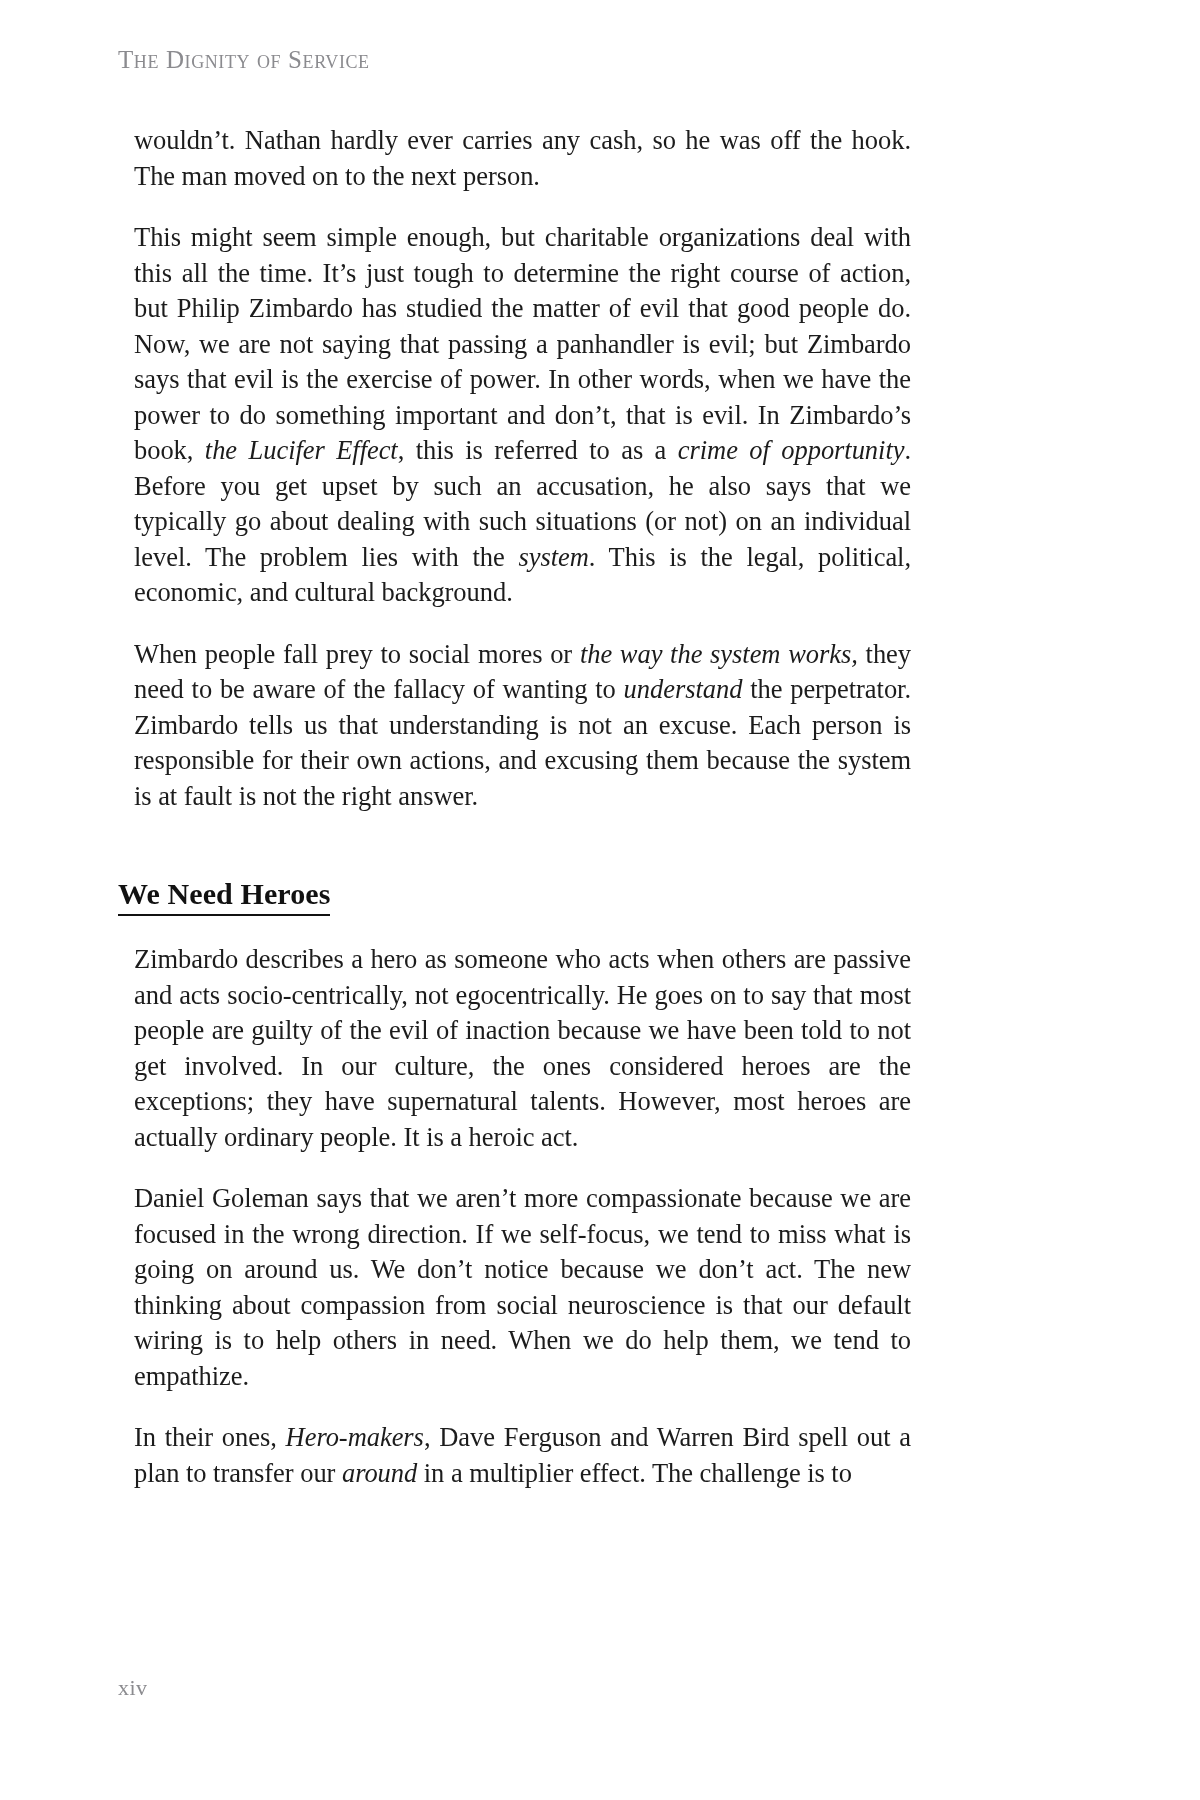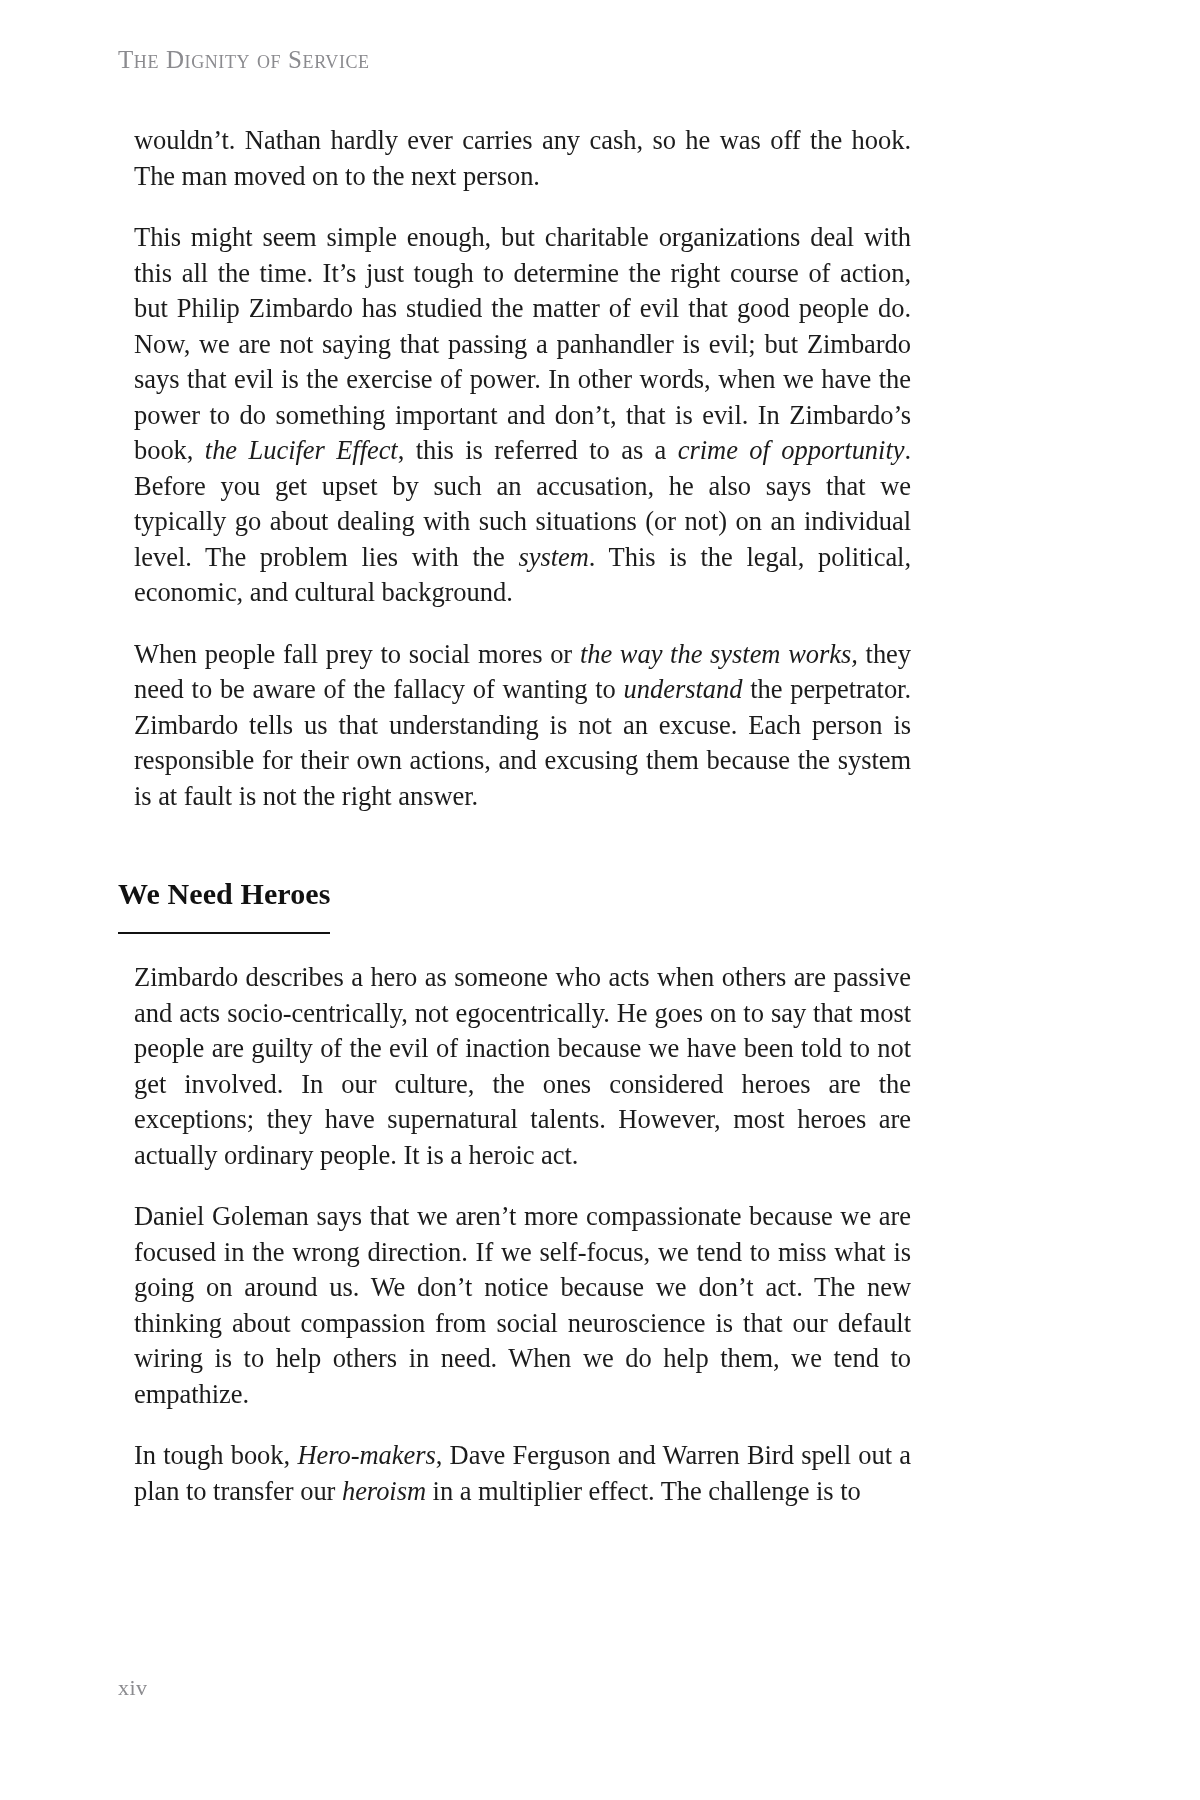--- a/index.html
+++ b/index.html
@@ -60,21 +60,21 @@
   }
   
   h2.section-heading {
     margin: 36px 8px 26px 0;
     font-size: 30px;
     line-height: 36px;
     font-weight: 700;
     color: #111111;
     display: inline-block;
     border-bottom: 2.4px solid #111111;
-    padding-bottom: 20px;
+    padding-bottom: 2px;
     letter-spacing: 0.1px;
   }
   .heading-wrap {
     display: block;
     margin: 0;
   }
   
   .folio {
     position: absolute;
     left: 118px;
@@ -101,19 +101,19 @@
     <p class="body-text"><span>When people fall prey to social mores or </span><em>the way the system works,</em><span> they need to be aware of the fallacy of wanting to </span><em>understand</em><span> the perpetrator. Zimbardo tells us that understanding is not an excuse. Each person is responsible for their own actions, and excusing them because the system is at fault is not the right answer.</span></p>
 
     <div class="heading-wrap">
       <h2 class="section-heading">We Need Heroes</h2>
     </div>
 
     <p class="body-text"><span>Zimbardo describes a hero as someone who acts when others are passive and acts socio-centrically, not egocentrically. He goes on to say that most people are guilty of the evil of inaction because we have been told to not get involved. In our culture, the ones considered heroes are the exceptions; they have supernatural talents. However, most heroes are actually ordinary people. It is a heroic act.</span></p>
 
     <p class="body-text"><span>Daniel Goleman says that we aren’t more compassionate because we are focused in the wrong direction. If we self-focus, we tend to miss what is going on around us. We don’t notice because we don’t act. The new thinking about compassion from social neuroscience is that our default wiring is to help others in need. When we do help them, we tend to empathize.</span></p>
 
-    <p class="body-text"><span>In tough book, </span><em>Hero-makers</em><span>, Dave Ferguson and Warren Bird spell out a plan to transfer our </span><em>heroism</em><span> in a multiplier effect. The challenge is to</span></p>
+    <p class="body-text"><span>In their ones, </span><em>Hero-makers</em><span>, Dave Ferguson and Warren Bird spell out a plan to transfer our </span><em>around</em><span> in a multiplier effect. The challenge is to</span></p>
 
   </div>
 
   <div class="folio">xiv</div>
 
 </div>
 
 </body></html>

